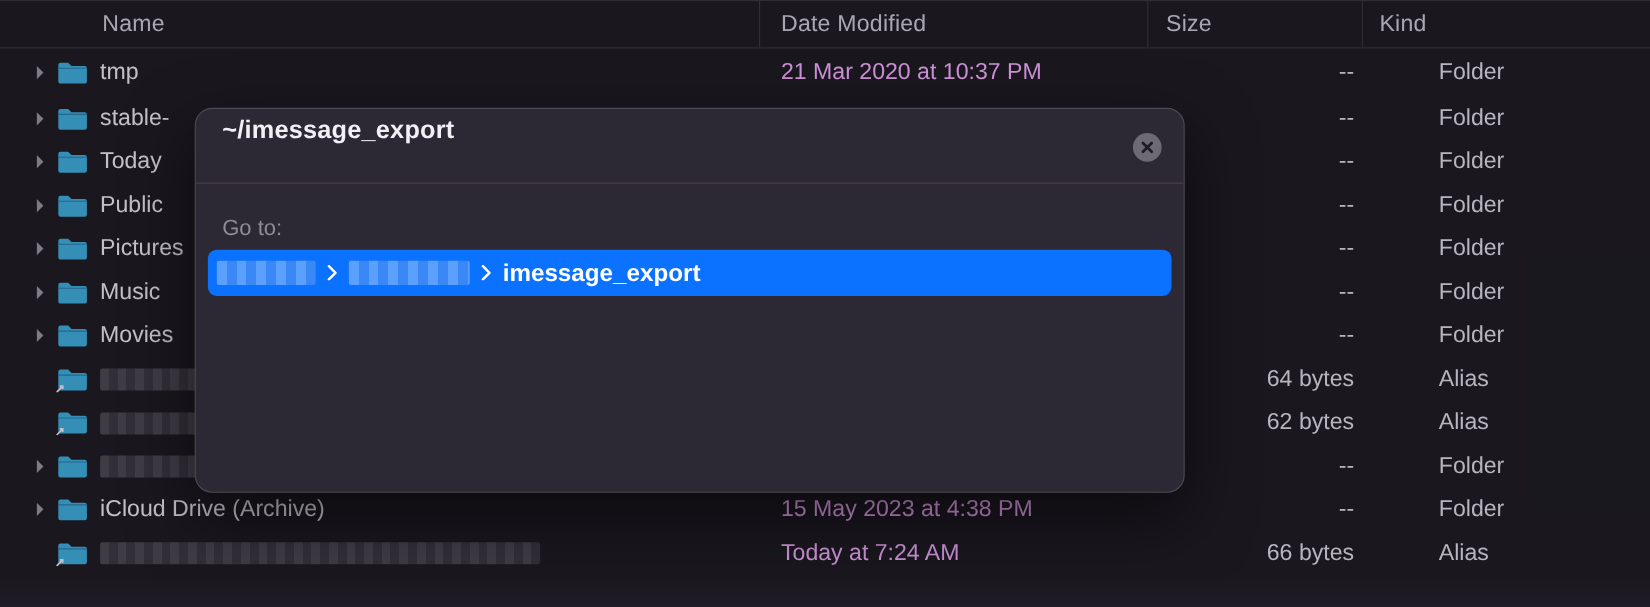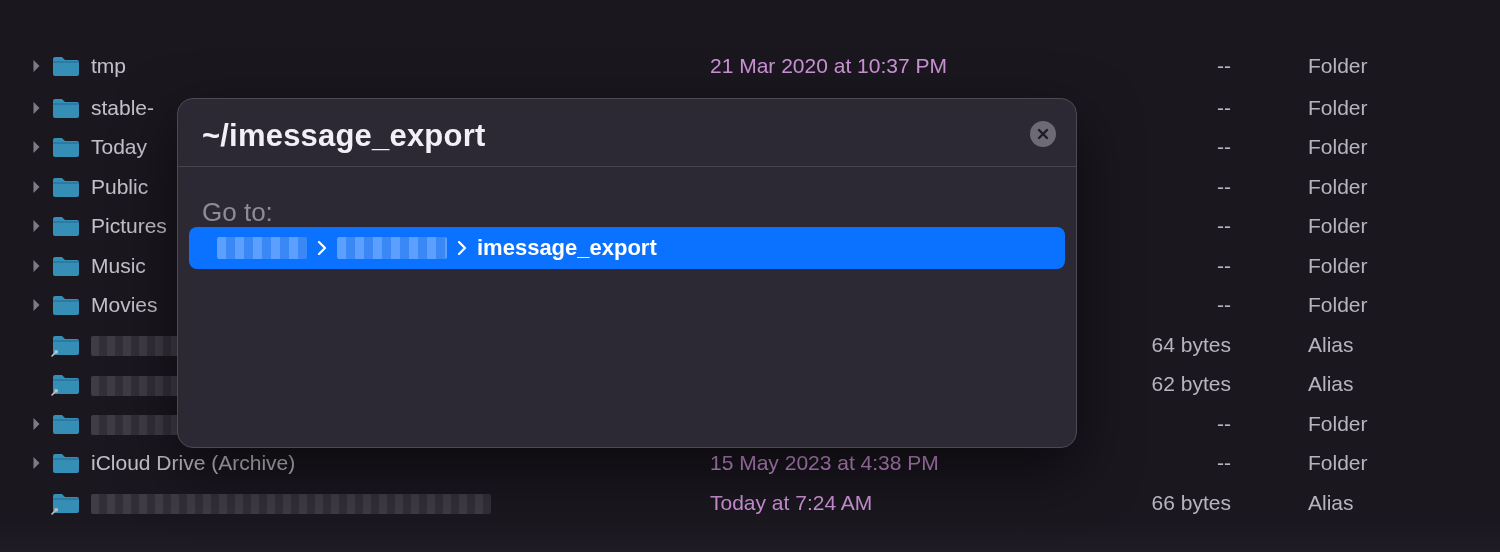--- a/index.html
+++ b/index.html
@@ -135,22 +135,22 @@
     overflow: hidden;
   }
   .popover .input-row {
     position: relative;
     height: 68px;
     border-bottom: 1px solid #46424e;
   }
   .popover .path-input {
     position: absolute;
     left: 24px;
-    top: 19px;
-    font-size: 31px;
+    top: 5px;
+    font-size: 23px;
     font-weight: 600;
     color: #f2eff7;
     letter-spacing: 0.2px;
   }
   .popover .close {
     position: absolute;
     right: 20px;
     top: 22px;
     width: 26px; height: 26px;
     border-radius: 50%;
@@ -158,34 +158,34 @@
     display: flex; align-items: center; justify-content: center;
     cursor: pointer;
   }
   .popover .close svg { width: 12px; height: 12px; }
 
   .popover .goto-label {
     position: absolute;
     left: 24px;
     top: 98px;
     color: #8f8a98;
-    font-size: 26px;
+    font-size: 20px;
   }
 
   .popover .suggestion {
     position: absolute;
     left: 11px;
     right: 11px;
     top: 128px;
     height: 42px;
     background: #0a72ff;
     border-radius: 8px;
     display: flex;
     align-items: center;
-    padding-left: 28px;
+    padding-left: 8px;
     color: #ffffff;
     font-size: 22px;
     font-weight: 600;
     gap: 10px;
   }
   .popover .suggestion .pix {
     background:
       repeating-linear-gradient(90deg,
         #5ba0ff 0 9px,
         #3a88f5 9px 18px
@@ -201,20 +201,34 @@
     height: 30px;
     background: linear-gradient(to bottom, rgba(31,28,37,0) 0%, #1f1c25 100%);
     pointer-events: none;
   }
 </style>
 </head>
 <body>
 
 <div class="finder">
 
+  <div class="col-header">
+    <span class="hdr-name">Name</span>
+    <span class="hdr-sort">
+      <svg viewBox="0 0 14 10">
+          <path d="M1 1 L7 9 L13 1" fill="none" stroke="#b8b4c0" stroke-width="2" stroke-linecap="round" stroke-linejoin="round"></path>
+        </svg>
+    </span>
+    <span class="sep sep1"></span>
+    <span class="hdr-date">Date Modified</span>
+    <span class="sep sep2"></span>
+    <span class="hdr-size">Size</span>
+    <span class="sep sep3"></span>
+    <span class="hdr-kind">Kind</span>
+  </div>
 
   <div class="rows" id="rows">
       <div class="row first">
         <span class="disc">
           <svg viewBox="0 0 10 14">
             <path d="M2 1 L8 7 L2 13" fill="#96919e"></path>
           </svg>
         </span>
         <span class="folder">
 <svg viewBox="0 0 30 24">

